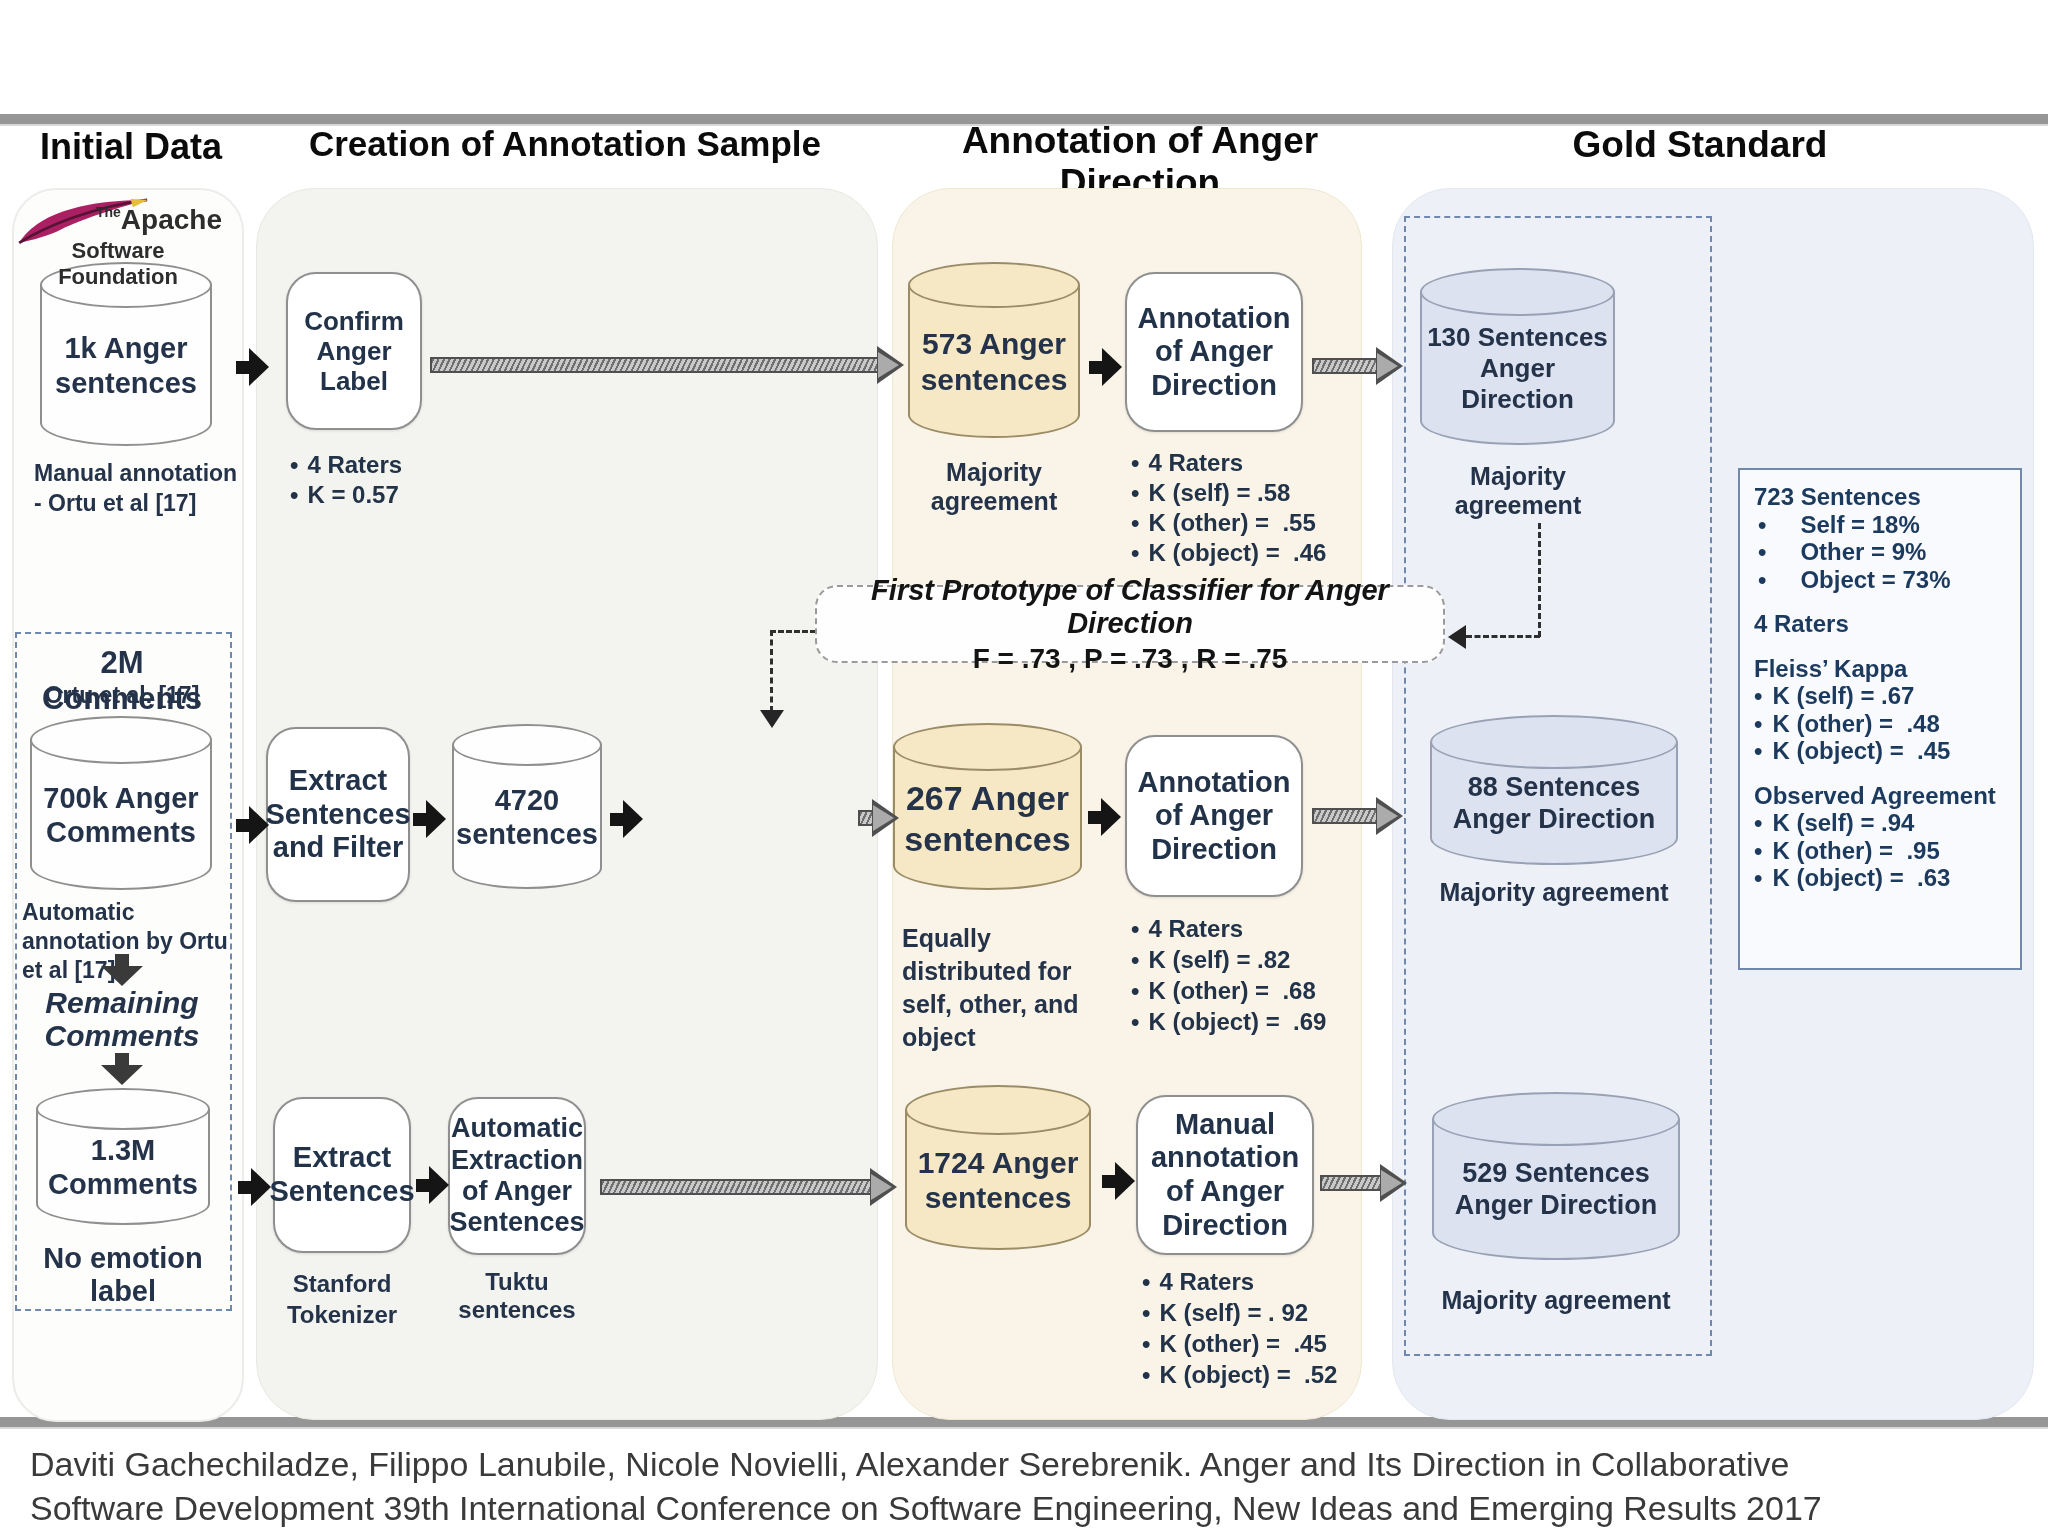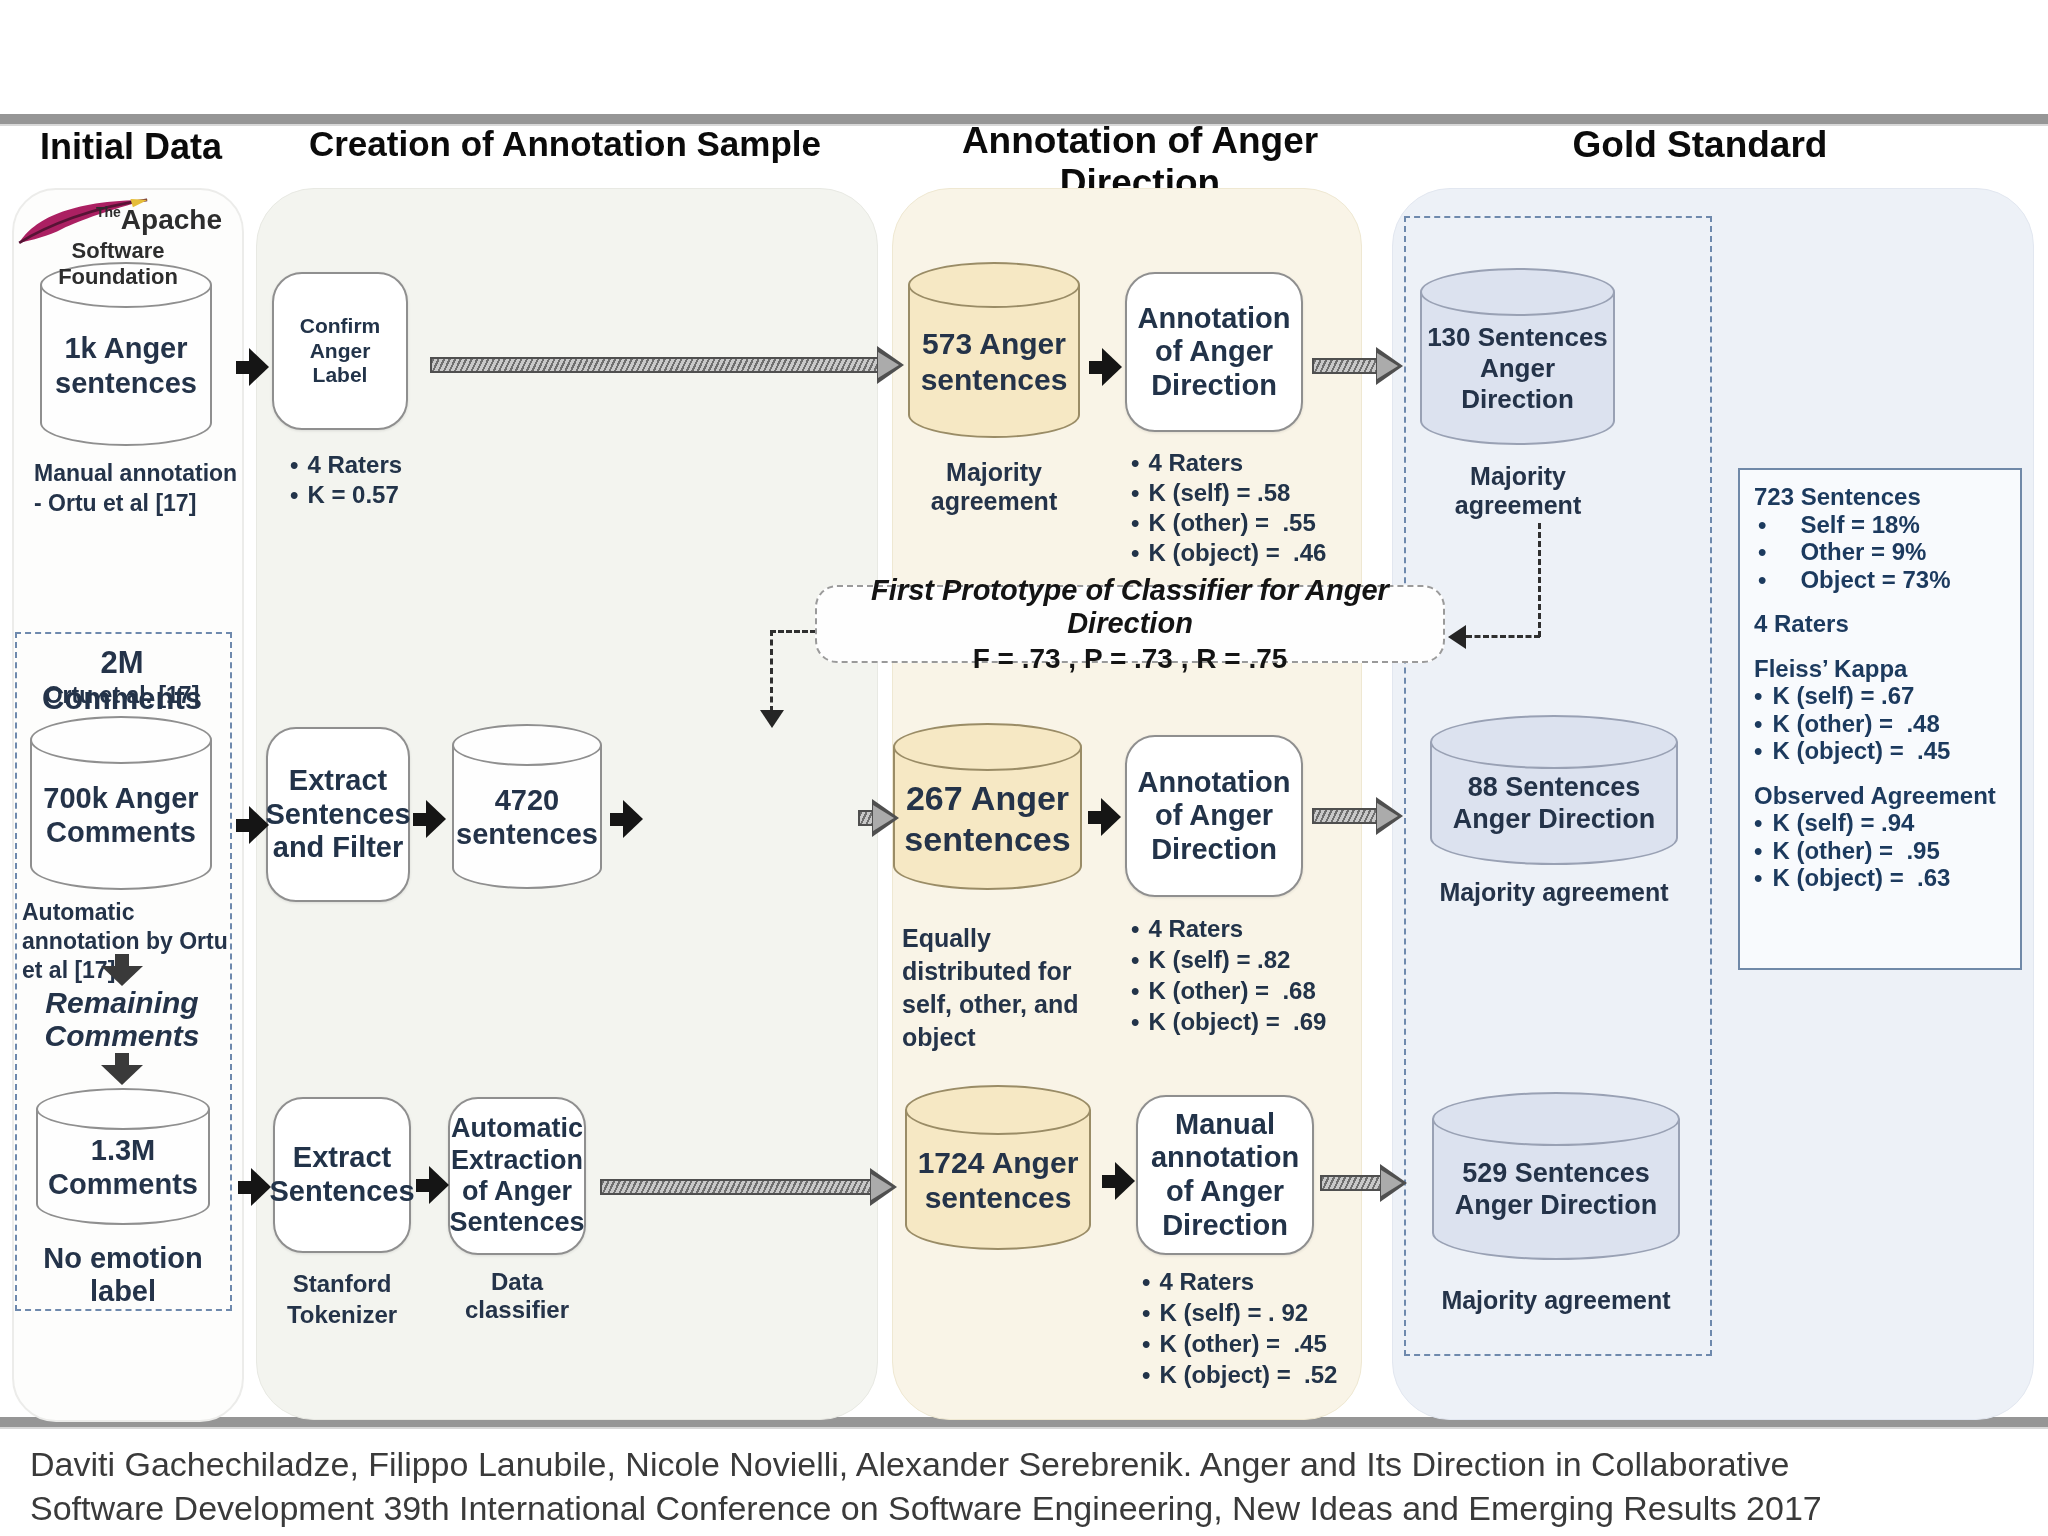--- a/index.html
+++ b/index.html
@@ -165,21 +165,21 @@
     </div>
   <div class="barrow" style="left:236px; top:806px;">
       <div class="s"></div>
       <div class="h"></div>
     </div>
   <div class="barrow" style="left:238px; top:1168px;">
       <div class="s"></div>
       <div class="h"></div>
     </div>
 
-  <div class="fbox" style="left:272px; top:272px; width:136px; height:158px; font-size:21px;">Confirm Anger Label</div>
+  <div class="fbox" style="left:286px; top:272px; width:136px; height:158px; font-size:26px;">Confirm Anger Label</div>
   <div class="bullets" style="left:290px; top:450px; font-size:24px; line-height:30px;">
     <div class="b">
         <span>4 Raters</span>
       </div>
     <div class="b">
         <span>K = 0.57</span>
       </div>
   </div>
   <div class="sarrow" style="left:430px; top:357px; width:445px;"></div>
 
@@ -200,21 +200,21 @@
     </div>
   <div class="sarrow" style="left:858px; top:810px; width:12px;"></div>
 
   <div class="fbox" style="left:273px; top:1097px; width:138px; height:156px; font-size:29px;">Extract Sentences</div>
   <div class="cap" style="left:263px; top:1268px; width:158px; font-size:24px; text-align:center; line-height:31px;">Stanford Tokenizer</div>
   <div class="barrow" style="left:416px; top:1166px;">
       <div class="s"></div>
       <div class="h"></div>
     </div>
   <div class="fbox" style="left:448px; top:1097px; width:138px; height:158px; font-size:27px;">Automatic Extraction of Anger Sentences</div>
-  <div class="cap" style="left:438px; top:1268px; width:158px; font-size:24px; text-align:center;">Data classifier</div>
+  <div class="cap" style="left:438px; top:1268px; width:158px; font-size:24px; text-align:center;">Tuktu sentences</div>
   <div class="sarrow" style="left:600px; top:1179px; width:268px;"></div>
 
   <div class="cyl yellow" style="left:908px; top:262px; width:172px; height:176px; --eh:46px;">
     <div class="top"></div>
       <div class="mid"></div>
       <div class="bot"></div>
     <div class="label" style="font-size:30px;">573 Anger sentences</div>
   </div>
   <div class="cap" style="left:892px; top:458px; width:204px; font-size:25px; text-align:center;">Majority agreement</div>
   <div class="barrow" style="left:1089px; top:348px;">

